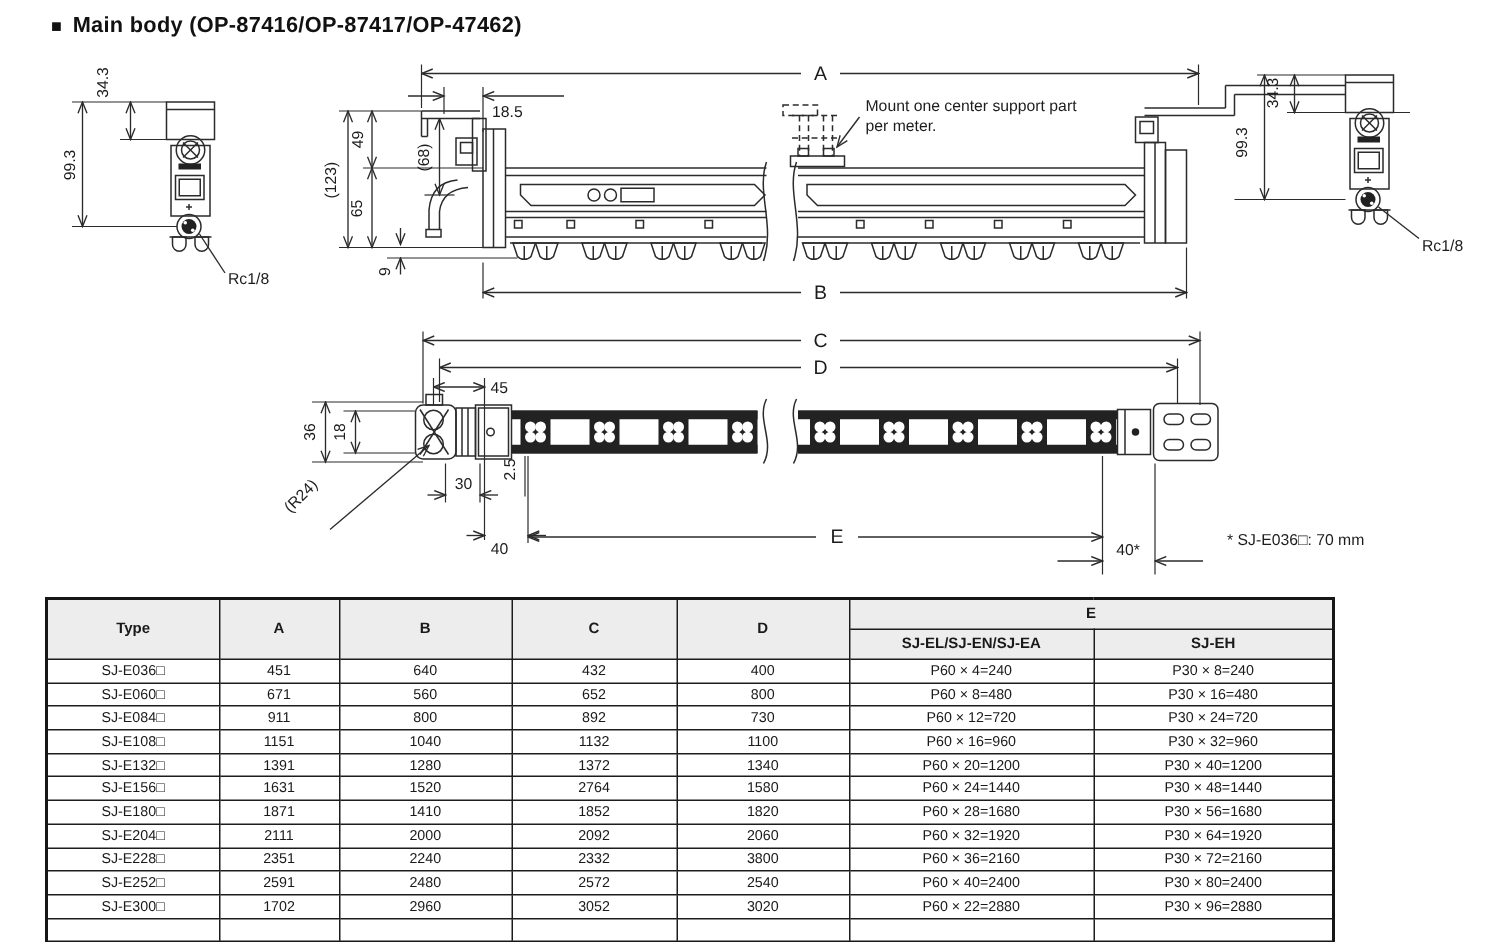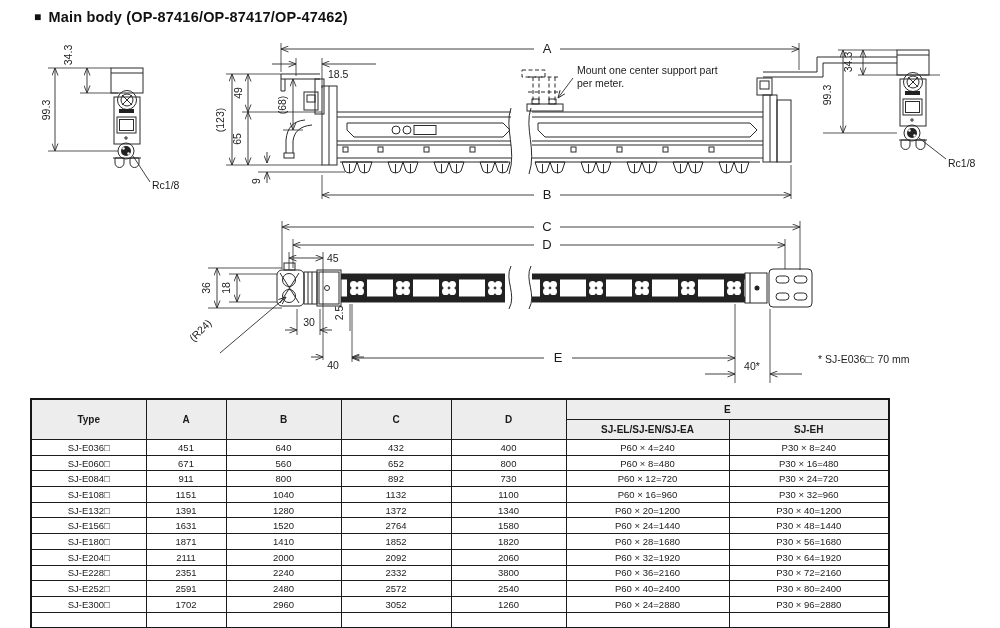--- a/index.html
+++ b/index.html
@@ -440,22 +440,22 @@
           <td>2572</td>
           <td>2540</td>
           <td>P60 × 40=2400</td>
           <td>P30 × 80=2400</td>
         </tr>
         <tr>
           <td>SJ-E300□</td>
           <td>1702</td>
           <td>2960</td>
           <td>3052</td>
-          <td>1260</td>
-          <td>P60 × 24=2880</td>
+          <td>3020</td>
+          <td>P60 × 22=2880</td>
           <td>P30 × 96=2880</td>
         </tr>
         <tr>
           <td></td>
           <td></td>
           <td></td>
           <td></td>
           <td></td>
           <td></td>
           <td></td>

